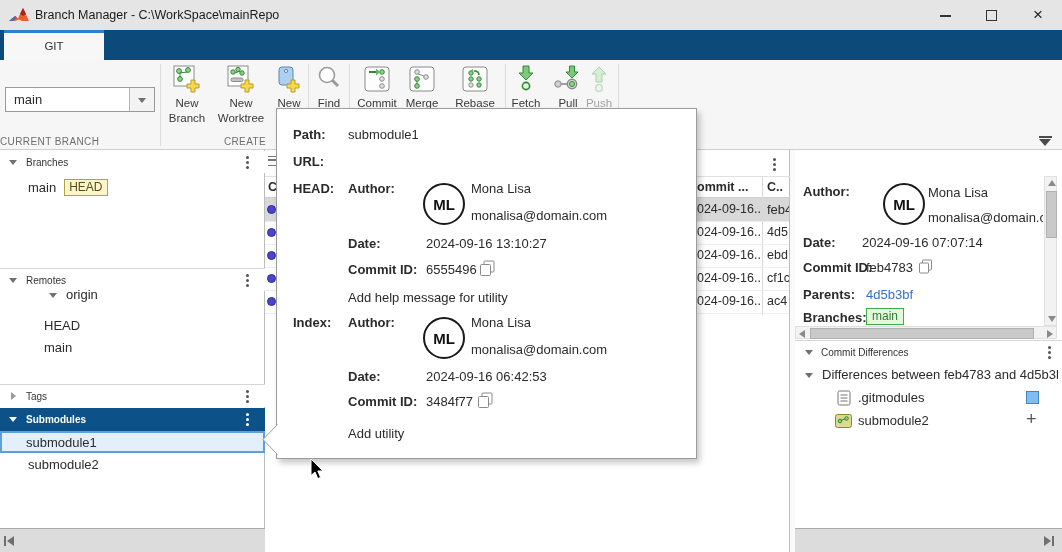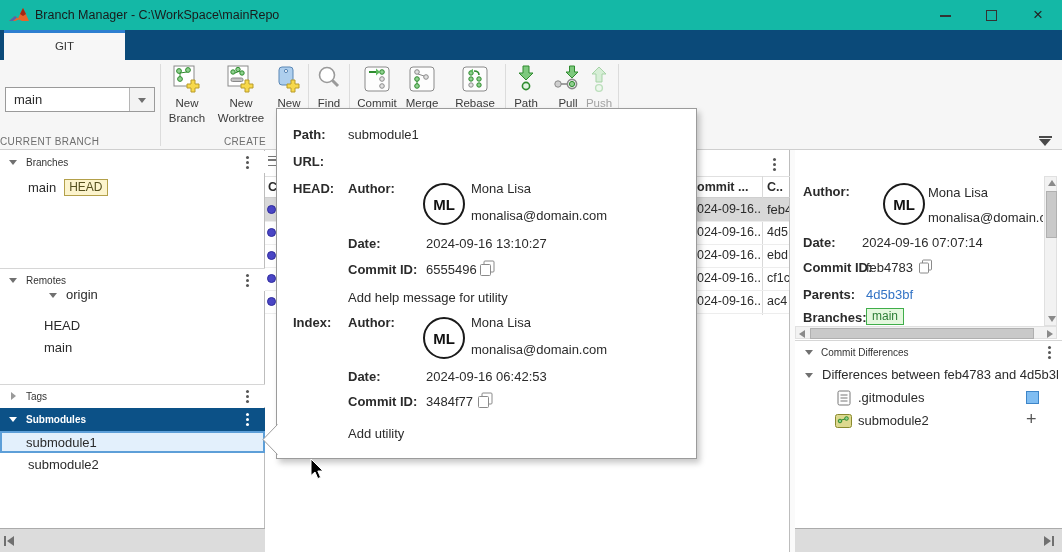--- a/index.html
+++ b/index.html
@@ -43,40 +43,40 @@
   .toolbtn{display:flex;flex-direction:column;align-items:center;}
   .tlabel{font-size:11.5px;color:#3a3a3a;line-height:15px;text-align:center;white-space:nowrap;}
   .disabled .tlabel{color:#a3a3a3;}
   .vsep{width:1px;background:#dcdcdc;}
 </style>
 </head>
 <body>
 
 <div class="win">
 
-  <div class="abs" style="left:0;top:0;width:1062px;height:30px;background:#14b8a6;border-bottom:1px solid #e3e3e3;">
+  <div class="abs" style="left:0;top:0;width:1062px;height:30px;background:#e5e5e5;border-bottom:1px solid #e3e3e3;">
     <svg class="abs" style="left:9px;top:5px;" width="20" height="20" viewBox="0 0 20 20">
       <polygon points="0,16 6,11 9,13.5 14,3 20,16 13,16 10,14.5 6,16" fill="#e8632a"></polygon>
       <polygon points="14,3 11,9 14,11 17,9" fill="#a52714"></polygon>
       <polygon points="0,16 6,11 8,12.5 4,16" fill="#4969b3"></polygon>
     </svg>
     <div class="abs txt" style="left:35px;top:0;line-height:30px;font-size:12.5px;color:#1a1a1a;">Branch Manager - C:\WorkSpace\mainRepo</div>
     <div class="abs" style="left:922px;top:0;width:46px;height:30px;">
       <div class="abs" style="left:18px;top:15px;width:11px;height:1.5px;background:#333;"></div>
     </div>
     <div class="abs" style="left:968px;top:0;width:46px;height:30px;">
       <div class="abs" style="left:18px;top:10px;width:9px;height:9px;border:1.4px solid #333;"></div>
     </div>
     <div class="abs" style="left:1014px;top:0;width:48px;height:30px;text-align:center;">
       <span style="font-size:17px;line-height:29px;color:#222;">×</span>
     </div>
   </div>
 
   <div class="abs" style="left:0;top:30px;width:1062px;height:30px;background:#0b4a79;">
-    <div class="abs" style="left:4px;top:0;width:121px;height:30px;background:#f7f7f7;border-top:3px solid #2e7fd0;box-sizing:border-box;text-align:center;">
+    <div class="abs" style="left:4px;top:0;width:100px;height:30px;background:#f7f7f7;border-top:3px solid #2e7fd0;box-sizing:border-box;text-align:center;">
       <span style="font-size:11.5px;color:#333;line-height:26px;">GIT</span>
     </div>
 
     <svg class="abs" style="left:908px;top:36px;" width="18" height="18" viewBox="0 0 18 18">
       <path d="M2,2 h11 l3,3 v11 h-14 z" fill="#9db3c7"></path>
       <rect x="5" y="2.5" width="7" height="5" fill="#e9f0f6"></rect>
       <rect x="4.5" y="10" width="9" height="6" fill="#cfdde9"></rect>
     </svg>
     <div class="abs" style="left:938px;top:32px;font-size:18px;font-weight:bold;color:#679486;">↶</div>
     <div class="abs" style="left:964px;top:32px;font-size:18px;font-weight:bold;color:#679486;">↷</div>
@@ -189,21 +189,21 @@
         <polygon points="12,4.8 9,7 12,9.2" fill="#5cb85c"></polygon>
       </svg>
       <div class="tlabel">Rebase</div>
     </div>
 
     <div class="abs toolbtn" style="left:508px;top:4px;width:36px;">
       <svg width="24" height="32" viewBox="0 0 24 32">
         <polygon points="12,16 5,9 9,9 9,2 15,2 15,9 19,9" fill="#7ec97e" stroke="#2e8b2e"></polygon>
         <circle cx="12" cy="22" r="3.6" fill="#dff3df" stroke="#2e8b2e" stroke-width="1.6"></circle>
       </svg>
-      <div class="tlabel">Path</div>
+      <div class="tlabel">Fetch</div>
     </div>
 
     <div class="abs toolbtn" style="left:551px;top:4px;width:34px;">
       <svg width="30" height="32" viewBox="0 0 30 32">
         <polygon points="19,14 13,8 16.5,8 16.5,2 21.5,2 21.5,8 25,8" fill="#7ec97e" stroke="#2e8b2e"></polygon>
         <circle cx="5" cy="20" r="3.2" fill="#cfcfcf" stroke="#8a8a8a"></circle>
         <line x1="8" y1="20" x2="14" y2="20" stroke="#8a8a8a" stroke-width="1.6"></line>
         <circle cx="19" cy="20" r="4.6" fill="none" stroke="#8a8a8a" stroke-width="1.6"></circle>
         <circle cx="19" cy="20" r="2.6" fill="#8fd08f" stroke="#2e8b2e"></circle>
       </svg>

